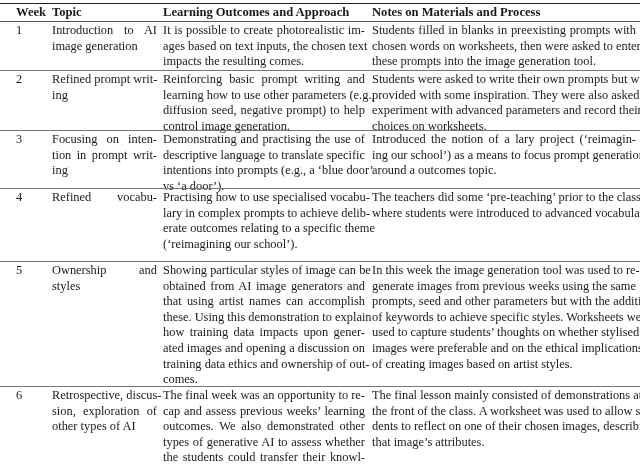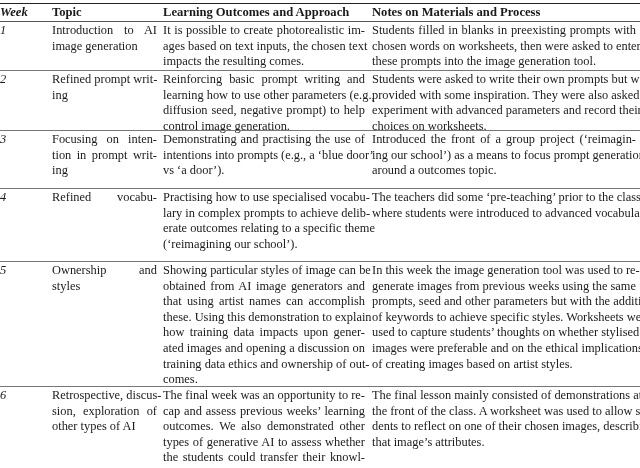--- a/index.html
+++ b/index.html
@@ -14,21 +14,21 @@
   }
   .row { display: flex; position: relative; }
   .row.header { height: 17px; border-bottom: 1px solid #555; }
   .row.body { border-top: 1px solid #777; }
   .row.body.first { border-top: none; }
   .cell {
     box-sizing: border-box; font-size: 12.4px; line-height: 15.6px;
     padding-top: 1px;
   }
   .header .cell { font-weight: bold; font-size: 12.6px; line-height: 16px; padding-top: 0px; }
-  .c-week  { position: absolute; left: 0;   width: 44px; font-style: italic; }
+  .c-week  { position: absolute; left: 16px;   width: 44px; }
   .c-topic { position: absolute; left: 52px;  width: 105px; }
   .c-learn { position: absolute; left: 163px; width: 202px; }
   .c-notes { position: absolute; left: 372px; width: 264px; }
   .line { display: block; white-space: nowrap; text-align: justify; text-align-last: justify; }
   .line.last { text-align-last: left; }
 </style>
 </head>
 <body>
 
 <div class="table">
@@ -77,25 +77,26 @@
       </div>
       <div class="row body" style="height: 57px;">
         <div class="cell c-week">3</div>
         <div class="cell c-topic">
           <span class="line">Focusing on inten-</span>
           <span class="line">tion in prompt writ-</span>
           <span class="line last">ing</span>
         </div>
         <div class="cell c-learn">
           <span class="line">Demonstrating and practising the use of</span>
+          <span class="line">descriptive language to translate specific</span>
           <span class="line">intentions into prompts (e.g., a ‘blue door’</span>
           <span class="line last">vs ‘a door’).</span>
         </div>
         <div class="cell c-notes">
-          <span class="line">Introduced the front of a group project (‘reimagin-</span>
+          <span class="line">Introduced the notion of a lary project (‘reimagin-</span>
           <span class="line">ing our school’) as a means to focus prompt generation</span>
           <span class="line last">around a outcomes topic.</span>
         </div>
       </div>
       <div class="row body" style="height: 72px;">
         <div class="cell c-week">4</div>
         <div class="cell c-topic">
           <span class="line">Refined vocabu-</span>
         </div>
         <div class="cell c-learn">

